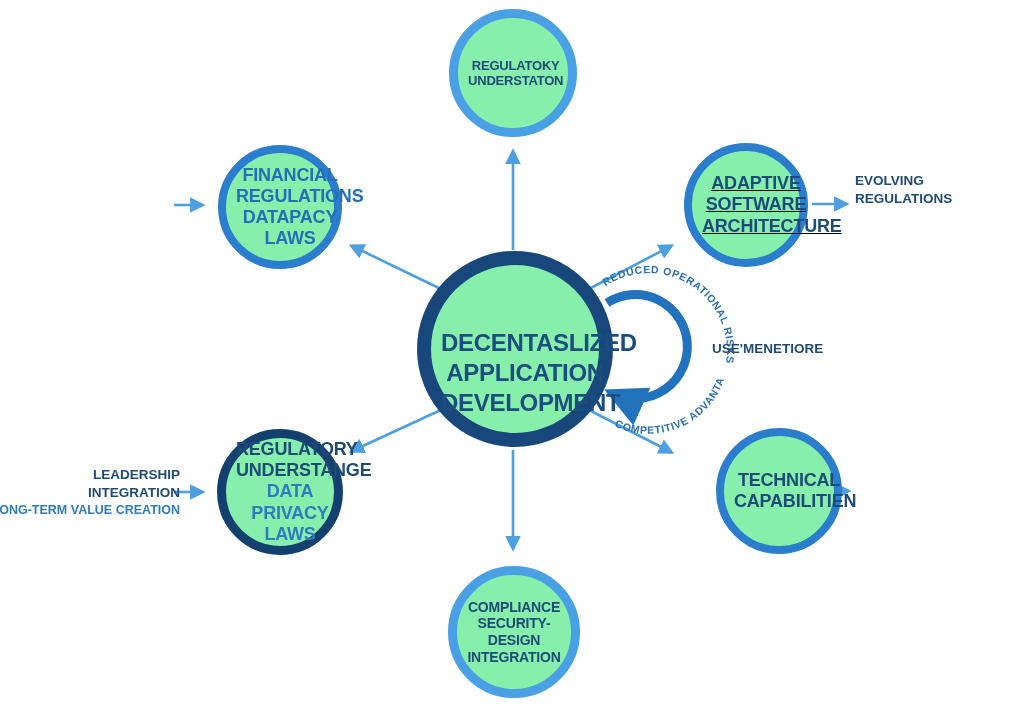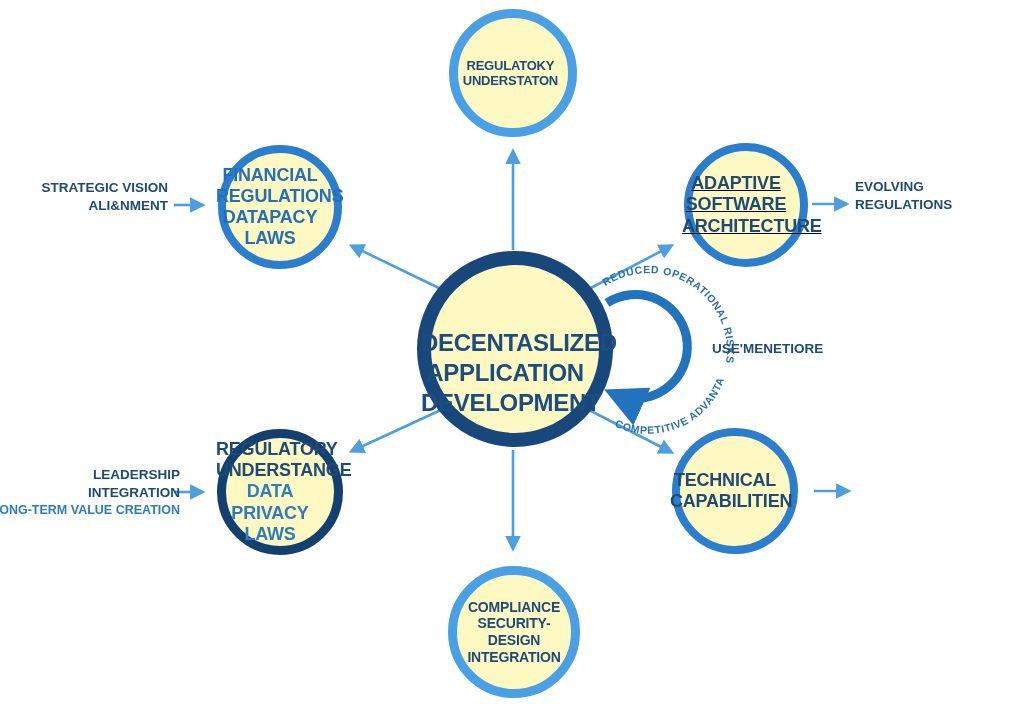--- a/index.html
+++ b/index.html
@@ -2,22 +2,22 @@
 <html><head>
 <meta charset="utf-8">
 <style>
   html,body{margin:0;padding:0;background:#ffffff;}
   #stage{
     position:relative;width:1024px;height:725px;background:#ffffff;overflow:hidden;
     font-family:"Liberation Sans", sans-serif;
   }
   #arrow-layer{position:absolute;left:0;top:0;width:1024px;height:725px;}
   .node{
-    position:absolute;border-style:solid;border-radius:50%;background:#fef9c3;
-    display:flex;align-items:center;justify-content:flex-end;text-align:center;
+    position:absolute;border-style:solid;border-radius:50%;background:#86efac;
+    display:flex;align-items:center;justify-content:flex-start;text-align:center;
     box-sizing:border-box;
   }
   .node .txt{width:100%;padding:0 10px;font-weight:700;line-height:1.18;letter-spacing:-0.2px;}
   .node .line{display:block;}
   .ring-light{border-color:#4aa0e4;}
   .ring-mid{border-color:#2b7dcd;}
   .ring-navy{border-color:#17477b;}
   .ring-navy2{border-color:#14406f;}
   .txt-navy{color:#1d4a77;}
   .txt-mid{color:#2470b8;}
@@ -101,41 +101,37 @@
   </div>
 
   <div class="node node-sat ring-navy2" style="left:217px;top:429px;width:126px;height:126px;border-width:9px;">
     <div class="txt txt-navy">
       <span class="line">REGULATORY</span>
       <span class="line">UNDERSTANGE</span>
       <span class="sub">DATA PRIVACY LAWS</span>
     </div>
   </div>
 
-  <div class="node node-sat ring-mid" style="left:672px;top:428px;width:126px;height:126px;border-width:8px;">
+  <div class="node node-sat ring-mid" style="left:716px;top:428px;width:126px;height:126px;border-width:8px;">
     <div class="txt txt-navy">
       <span class="line">TECHNICAL</span>
       <span class="line">CAPABILITIEN</span>
     </div>
   </div>
 
   <div class="node node-bottom ring-light" style="left:448px;top:566px;width:132px;height:132px;border-width:9px;">
     <div class="txt txt-navy">
       <span class="line">COMPLIANCE</span>
       <span class="line">SECURITY- DESIGN</span>
       <span class="line">INTEGRATION</span>
     </div>
   </div>
 
-  <div class="side-label align-right" style="right:856px;top:179px;">
-    <div>STRATEGIC VISION</div>
-    <div>ALI&amp;NMENT</div>
-  </div>
 
-  <div class="side-label" style="left:855px;top:178px;">
+  <div class="side-label" style="left:855px;top:172px;">
     <div>EVOLVING</div>
     <div>REGULATIONS</div>
   </div>
 
   <div class="side-label align-right" style="right:844px;top:466px;">
     <div>LEADERSHIP</div>
     <div>INTEGRATION</div>
     <div class="sub">LONG-TERM VALUE CREATION</div>
   </div>
 

